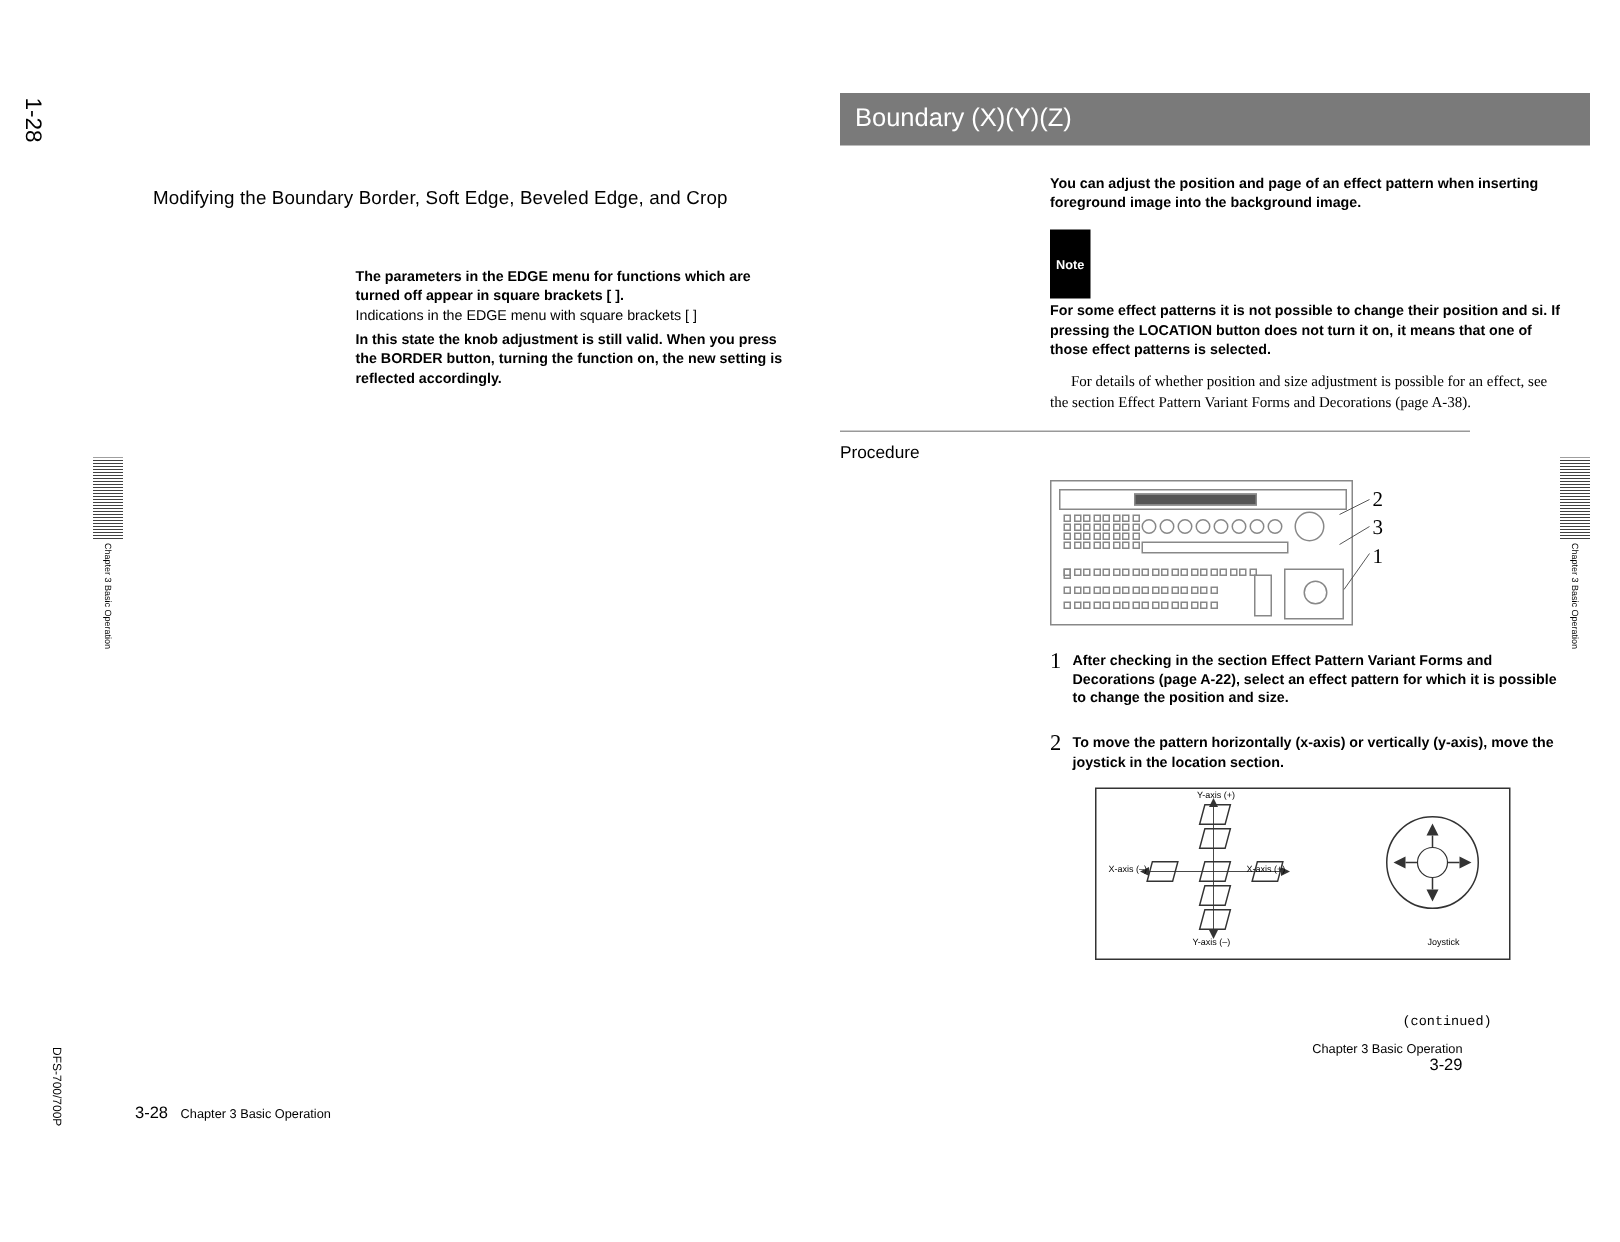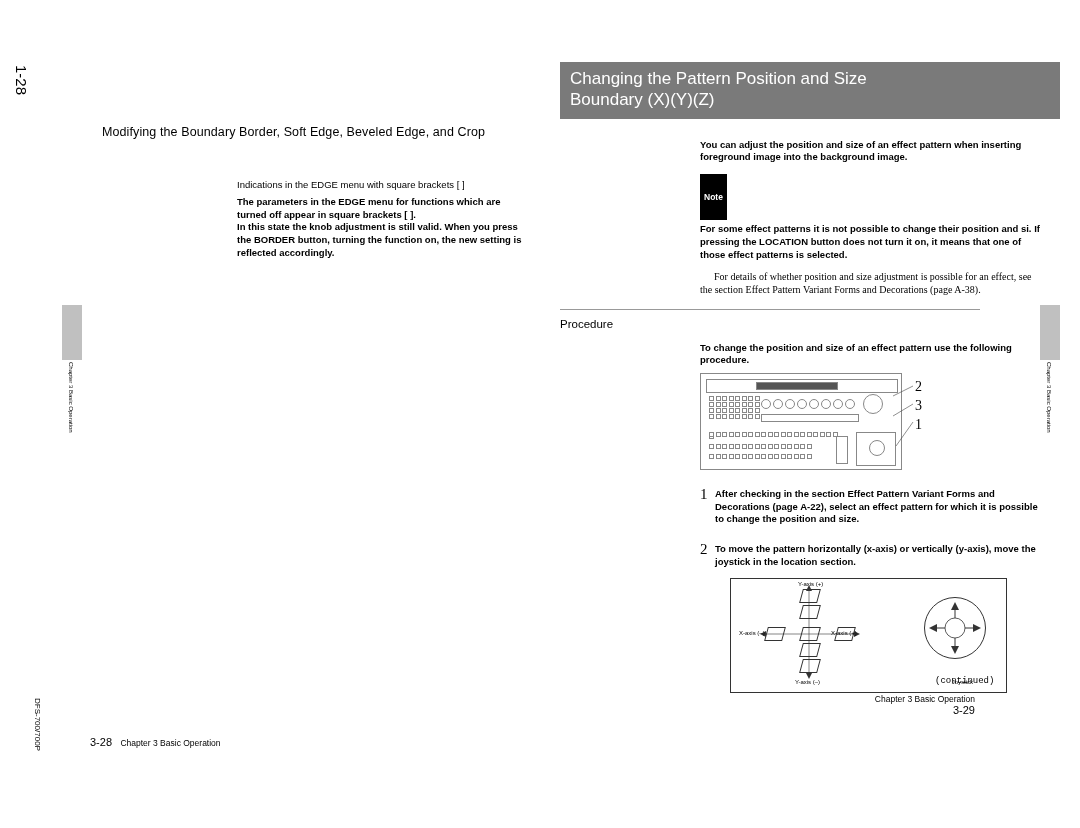--- a/index.html
+++ b/index.html
@@ -263,46 +263,44 @@
       <line x1="0" y1="52" x2="20" y2="52"></line>
       <line x1="0" y1="54" x2="20" y2="54"></line>
   </g>
 </svg>
 <div class="side-label left">Chapter 3  Basic Operation</div>
 <div class="side-label right">Chapter 3  Basic Operation</div>
 
 <div class="left-col">
   <div class="left-header">Modifying the Boundary   Border, Soft Edge, Beveled Edge, and Crop</div>
   <div class="indent-block">
+    <div class="body-text bold">The parameters in the EDGE menu for functions which are turned off appear in square brackets [ ].</div>
     <div class="body-text" style="margin-bottom:4px">Indications in the EDGE menu with square brackets [ ]</div>
-    <div class="body-text bold">The parameters in the EDGE menu for functions which are turned off appear in square brackets [ ].</div>
     <div class="body-text bold">In this state the knob adjustment is still valid. When you press the BORDER button, turning the function on, the new setting is reflected accordingly.</div>
   </div>
 </div>
 
 <div class="right-col">
   <div class="banner">
-    <div class="banner-title">Changing the Pattern Position and Size</div>
     <div class="banner-title">Boundary (X)(Y)(Z)</div>
   </div>
 
-  <div class="right-indent body-text bold">You can adjust the position and size of an effect pattern when inserting foreground image into the background image.</div>
+  <div class="right-indent body-text bold">You can adjust the position and page of an effect pattern when inserting foreground image into the background image.</div>
 
   <div class="right-indent" style="margin-top:10px">
     <span class="note-tag">Note</span>
     <div class="body-text bold">For some effect patterns it is not possible to change their position and si. If pressing the LOCATION button does not turn it on, it means that one of those effect patterns is selected.</div>
   </div>
 
   <div class="right-indent serif" style="margin-top:8px; text-indent:14px">For details of whether position and size adjustment is possible for an effect, see the section  Effect Pattern Variant Forms and Decorations  (page A-38).</div>
 
   <hr class="hr" style="margin-left:0; width:420px">
 
   <div class="section-label">Procedure</div>
 
-  <div class="right-indent body-text bold">To change the position and size of an effect pattern use the following procedure.</div>
 
   <div class="device-box">
     <div class="device-img">
       
       <div class="dv" style="left:5px; top:5px; width:190px; height:12px;"></div>
       <div class="dv" style="left:55px; top:8px; width:80px; height:6px; background:#555;"></div>
       <div class="dot-row" style="left:8px; top:22px;">
           <span></span>
           <span></span>
           <span></span>

